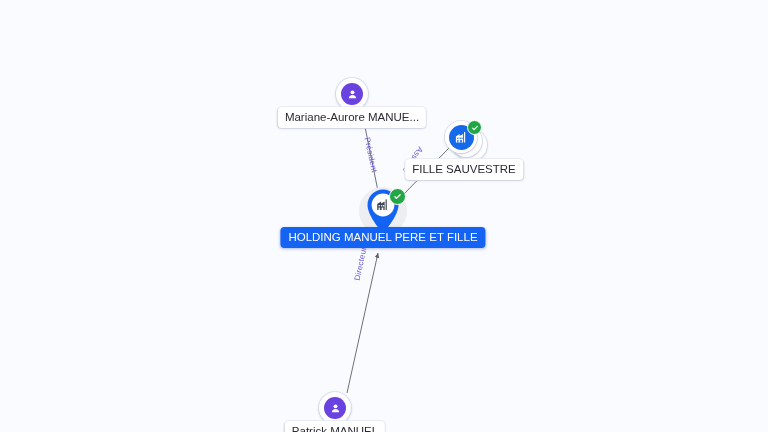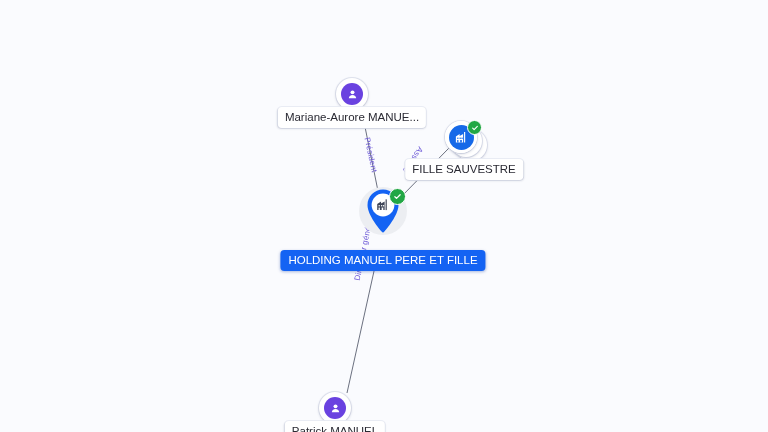--- a/index.html
+++ b/index.html
@@ -264,21 +264,21 @@
           <rect x="9.9" y="16" width="2.6" height="4" fill="#ffffff"></rect>
         </g>
       </svg>
       <div class="pin-badge">
         <svg width="9" height="9" viewBox="0 0 24 24" aria-hidden="true">
           <path d="M5 12.6l4.4 4.4L19 7.4" stroke="#ffffff" stroke-width="3.4" fill="none" stroke-linecap="round" stroke-linejoin="round"></path>
         </svg>
       </div>
     </div>
   </div>
-  <div class="node-label selected" style="left:383px; top:250px;">HOLDING MANUEL PERE ET FILLE</div>
+  <div class="node-label selected" style="left:383px; top:227px;">HOLDING MANUEL PERE ET FILLE</div>
 
   <div class="node" style="left:335px; top:408px;">
     <div class="person-avatar">
       <span class="disc">
         <svg width="13" height="13" viewBox="0 0 24 24" aria-hidden="true">
           <circle cx="12" cy="8" r="3.6" fill="#ffffff"></circle>
           <path d="M5.2 19c0-3.6 3-6 6.8-6s6.8 2.4 6.8 6z" fill="#ffffff"></path>
         </svg>
       </span>
     </div>

